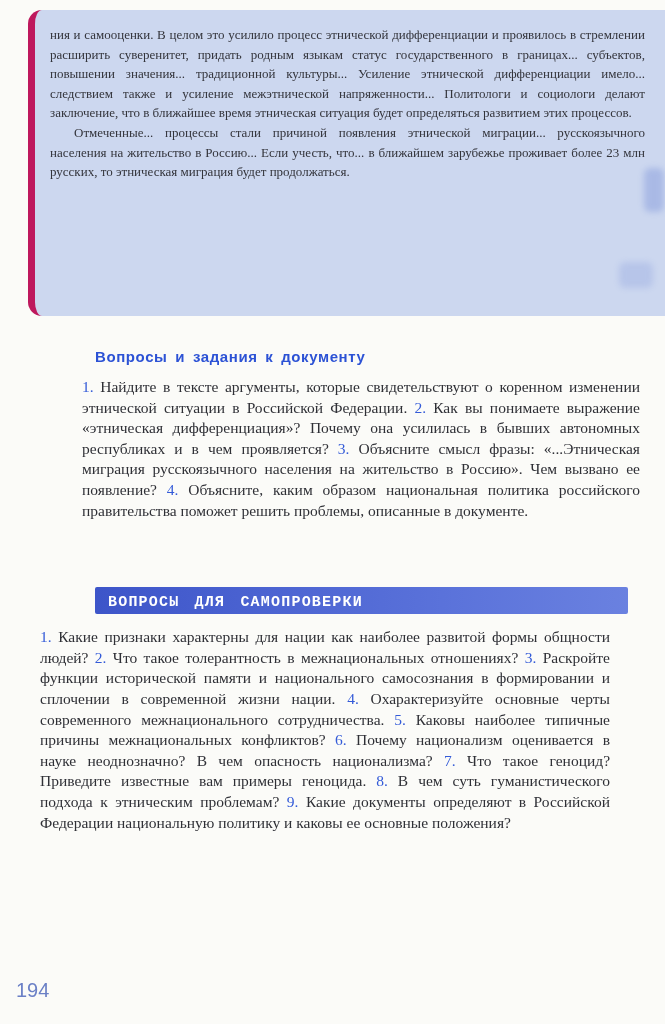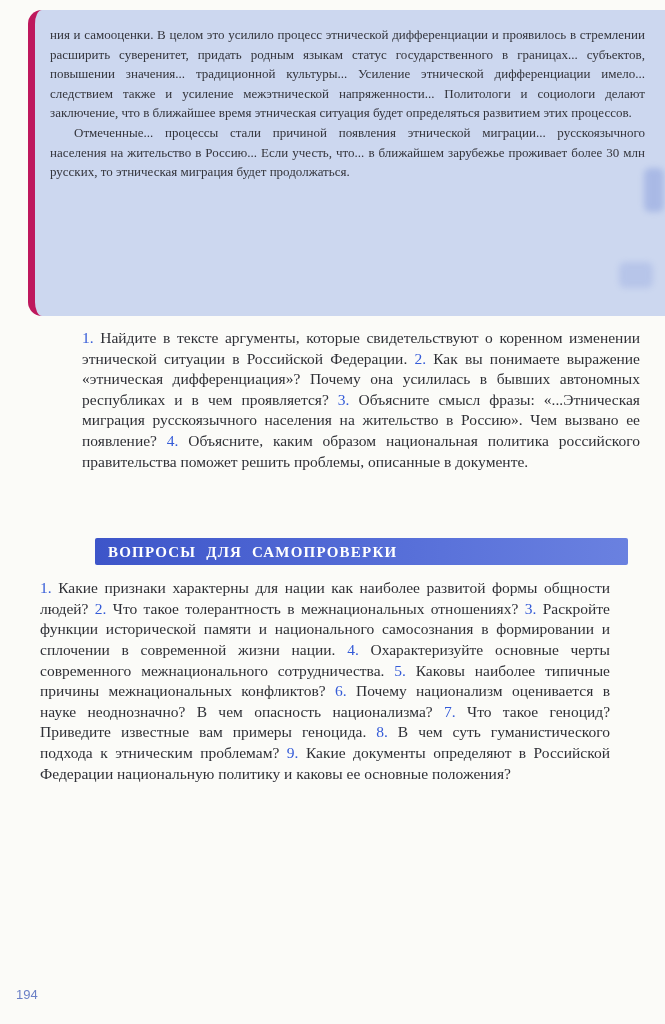--- a/index.html
+++ b/index.html
@@ -57,34 +57,34 @@
   .selfcheck-banner {
     box-sizing: border-box;
     margin: 66px 37px 0 95px;
     height: 27px;
     line-height: 27px;
     padding-left: 13px;
     background: linear-gradient(90deg, #3d55c9 0%, #5a72da 65%, #6a81e0 100%);
     border-radius: 2px;
   }
   .selfcheck-banner span {
-    font-family: Liberation Serif, serif;
+    font-family: Liberation Mono, monospace;
     font-size: 15px;
     font-weight: bold;
     letter-spacing: 1.2px;
     word-spacing: 5px;
     color: #ffffff;
   }
 
   .page-number {
     position: absolute;
     left: 16px;
     bottom: 22px;
     font-family: "Liberation Sans", sans-serif;
-    font-size: 13px;
+    font-size: 20px;
     color: #6b80c6;
   }
 
   
   .artifact {
     position: absolute;
     background: #5a76d0;
     filter: blur(3px);
     border-radius: 6px;
     pointer-events: none;
@@ -92,26 +92,27 @@
   .a1 { top: 168px; right: 1px; width: 20px; height: 44px; opacity: 0.30; }
   .a2 { top: 262px; right: 12px; width: 34px; height: 26px; opacity: 0.18; }
 </style>
 </head>
 <body>
 
 <div class="page">
 
   <div class="doc-panel">
     <p class="doc-par no-indent">ния и самооценки. В целом это усилило процесс этнической дифференциации и проявилось в стремлении расширить суверенитет, придать родным языкам статус государственного в границах... субъектов, повышении значения... традиционной культуры... Усиление этнической дифференциации имело... следствием также и усиление межэтнической напряженности... Политологи и социологи делают заключение, что в ближайшее время этническая ситуация будет определяться развитием этих процессов.</p>
-    <p class="doc-par">Отмеченные... процессы стали причиной появления этнической миграции... русскоязычного населения на жительство в Россию... Если учесть, что... в ближайшем зарубежье проживает более 30 млн русских, то этническая миграция будет продолжаться.</p>
+    <p class="doc-par">Отмеченные... процессы стали причиной появления этнической миграции... русскоязычного населения на жительство в Россию... Если учесть, что... в ближайшем зарубежье проживает более 23 млн русских, то этническая миграция будет продолжаться.</p>
   </div>
 
   <div class="artifact a1"></div>
   <div class="artifact a2"></div>
 
+  <h3 class="doc-q-heading">Вопросы и задания к документу</h3>
 
   <p class="questions doc-questions"><span class="qnum">1.</span> Найдите в тексте аргументы, которые свидетельствуют о коренном изменении этнической ситуации в Российской Федерации. <span class="qnum">2.</span> Как вы понимаете выражение «этническая дифференциация»? Почему она усилилась в бывших автономных республиках и в чем проявляется? <span class="qnum">3.</span> Объясните смысл фразы: «...Этническая миграция русскоязычного населения на жительство в Россию». Чем вызвано ее появление? <span class="qnum">4.</span> Объясните, каким образом национальная политика российского правительства поможет решить проблемы, описанные в документе.</p>
 
   <div class="selfcheck-banner">
     <span>ВОПРОСЫ ДЛЯ САМОПРОВЕРКИ</span>
   </div>
 
   <p class="questions selfcheck-questions"><span class="qnum">1.</span> Какие признаки характерны для нации как наиболее развитой формы общности людей? <span class="qnum">2.</span> Что такое толерантность в межнациональных отношениях? <span class="qnum">3.</span> Раскройте функции исторической памяти и национального самосознания в формировании и сплочении в современной жизни нации. <span class="qnum">4.</span> Охарактеризуйте основные черты современного межнационального сотрудничества. <span class="qnum">5.</span> Каковы наиболее типичные причины межнациональных конфликтов? <span class="qnum">6.</span> Почему национализм оценивается в науке неоднозначно? В чем опасность национализма? <span class="qnum">7.</span> Что такое геноцид? Приведите известные вам примеры геноцида. <span class="qnum">8.</span> В чем суть гуманистического подхода к этническим проблемам? <span class="qnum">9.</span> Какие документы определяют в Российской Федерации национальную политику и каковы ее основные положения?</p>
 
   <div class="page-number">194</div>

